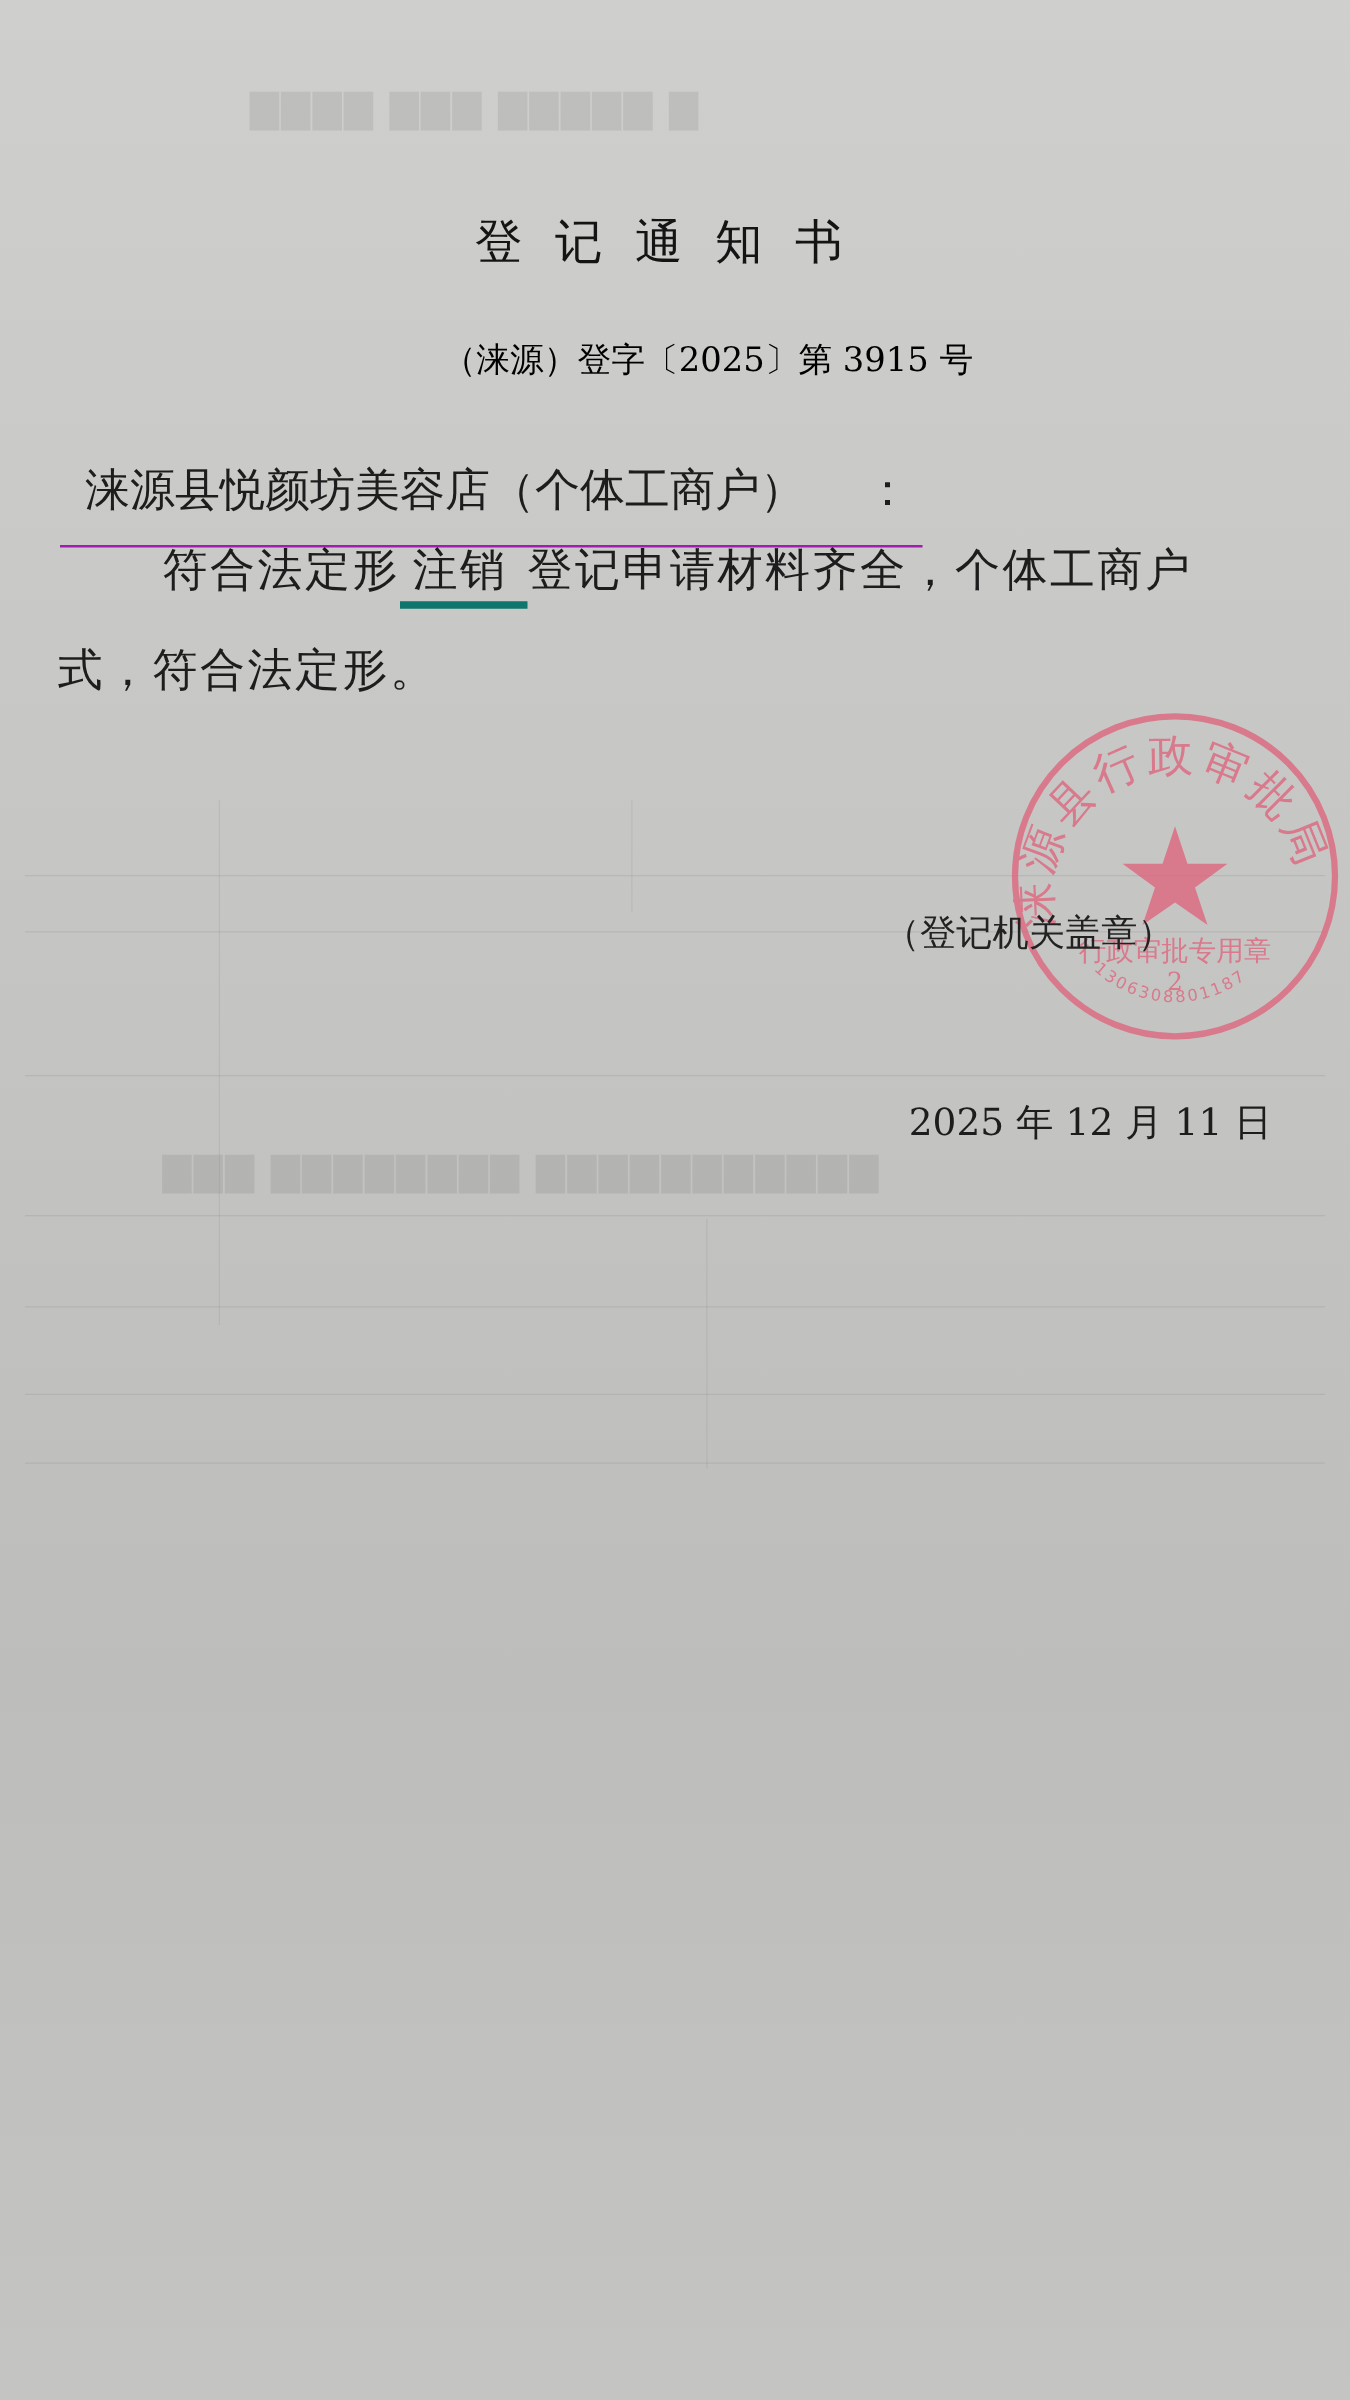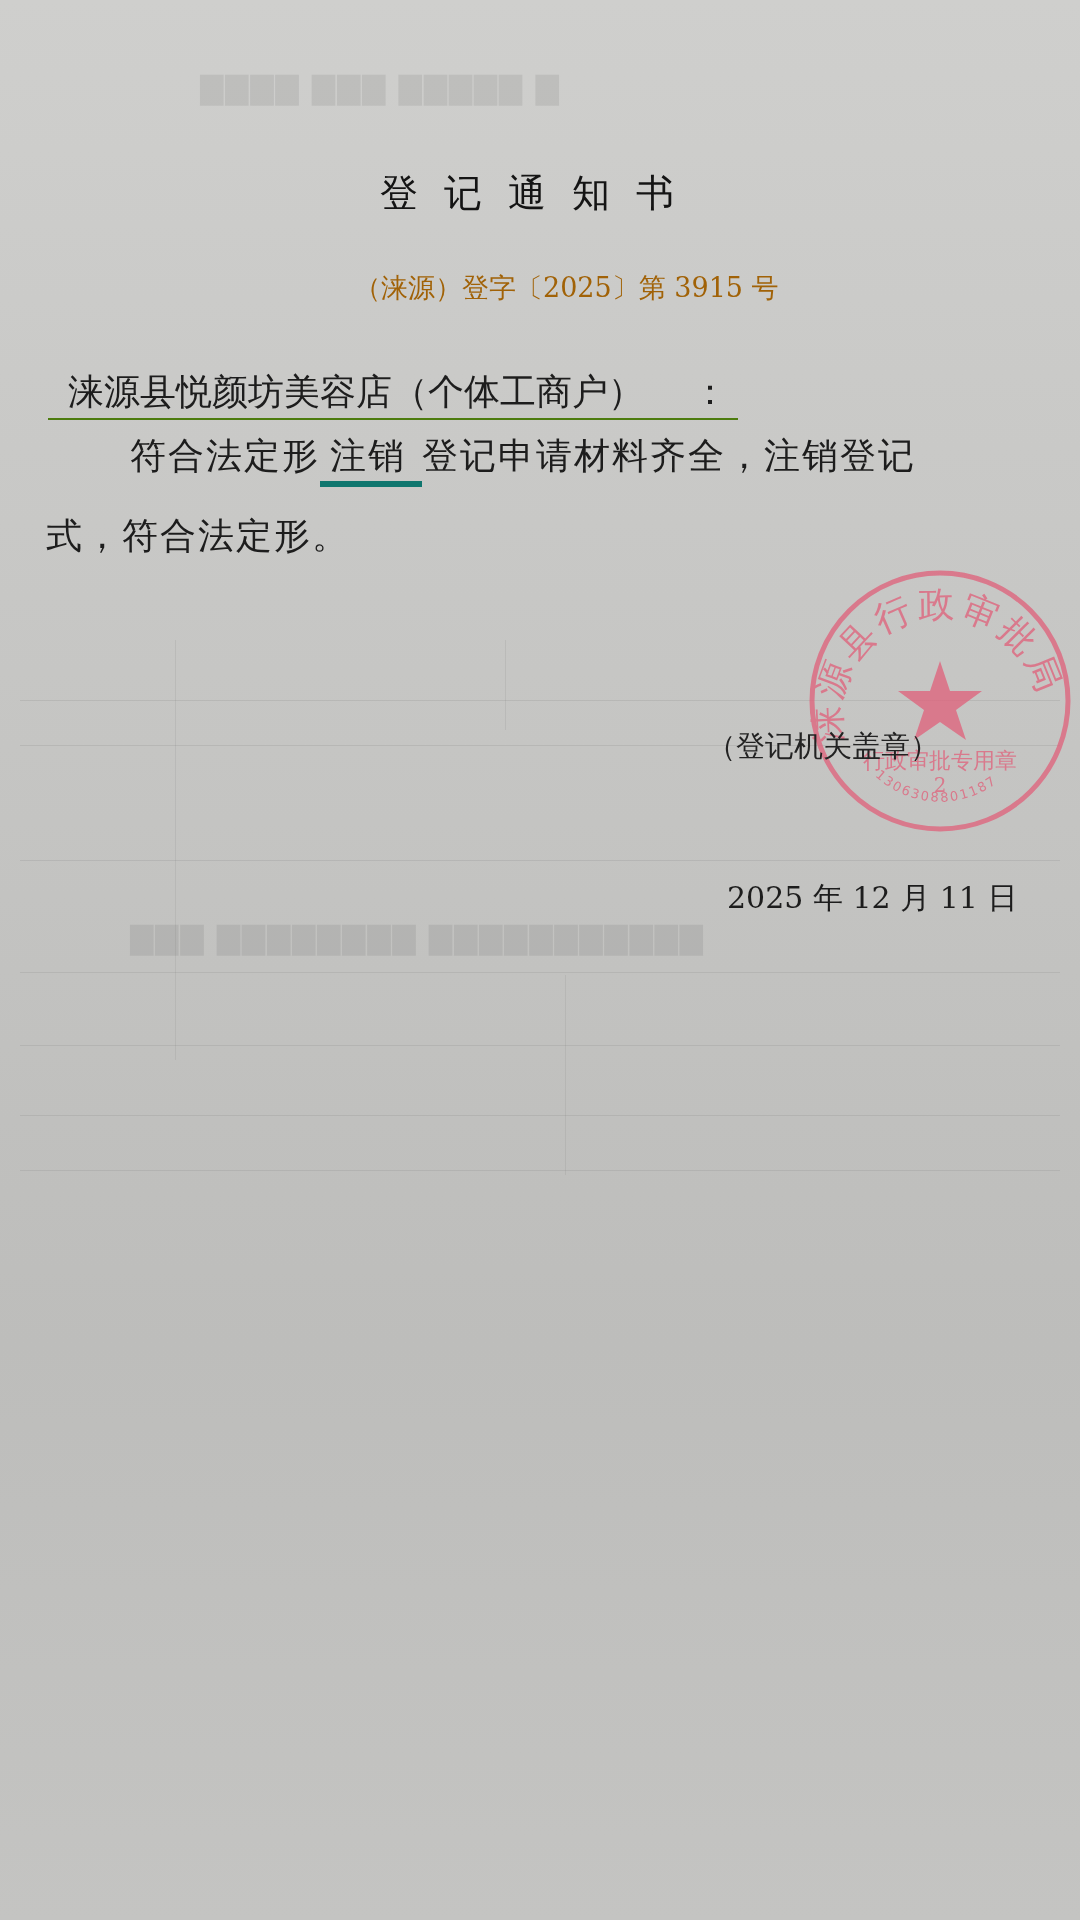--- a/index.html
+++ b/index.html
@@ -17,26 +17,26 @@
   .ghost-vline { position: absolute; width: 1px; background: rgba(120,120,120,0.15); }
   .ghost-text { position: absolute; color: rgba(90,90,90,0.14); font-family: "DejaVu Sans", sans-serif; font-size: 30px; letter-spacing: 2px; white-space: nowrap; }
 
   .title {
     position: absolute; top: 168px; left: 0; width: 1080px; text-align: center;
     font-family: "DejaVu Sans", sans-serif; font-size: 38px; letter-spacing: 26px;
     color: #141414;
   }
   .docno {
     position: absolute; top: 270px; left: 354px;
-    font-size: 27px; color: #a16207;
+    font-size: 27px; color: #000000;
   }
   .addressee {
     position: absolute; top: 368px; left: 48px; width: 690px;
     font-size: 36px; color: #1d1d1d;
-    border-bottom: 2px solid #4d7c0f; padding-bottom: 1px; padding-left: 20px;
+    border-bottom: 2px solid #a21caf; padding-bottom: 19px; padding-left: 20px;
     box-sizing: border-box; white-space: nowrap;
   }
   .addressee .colon { position: absolute; right: 10px; }
   .body-line {
     position: absolute; font-size: 36px; color: #1d1d1d; white-space: nowrap; letter-spacing: 2px;
   }
   .fill {
     display: inline-block; border-bottom: 6px solid #0f766e; padding: 0 16px 0 10px;
   }
   .seal-note {
@@ -78,21 +78,21 @@
   <div class="title">登记通知书</div>
 
   <div class="docno">（涞源）登字〔2025〕第 3915 号</div>
 
   <div class="addressee">
     <span>涞源县悦颜坊美容店（个体工商户）</span>
     <span class="colon">：</span>
   </div>
 
   <div class="body-line" style="top:432px;left:130px;">
-    <span>符合法定形</span><span class="fill">注销</span><span>登记申请材料齐全，注销登记</span>
+    <span>符合法定形</span><span class="fill">注销</span><span>登记申请材料齐全，个体工商户</span>
   </div>
 
   <div class="body-line" style="top:512px;left:46px;">式，符合法定形。</div>
 
   <svg class="seal" viewBox="0 0 270 270">
     <defs>
       <path id="sealArc" d="M 38 175 A 100 100 0 1 1 232 175"></path>
       <path id="codeArc" d="M 70 210 A 95 95 0 0 0 205 205"></path>
     </defs>
     <circle cx="135" cy="135" r="128" fill="none" stroke="#e0607a" stroke-width="5"></circle>

